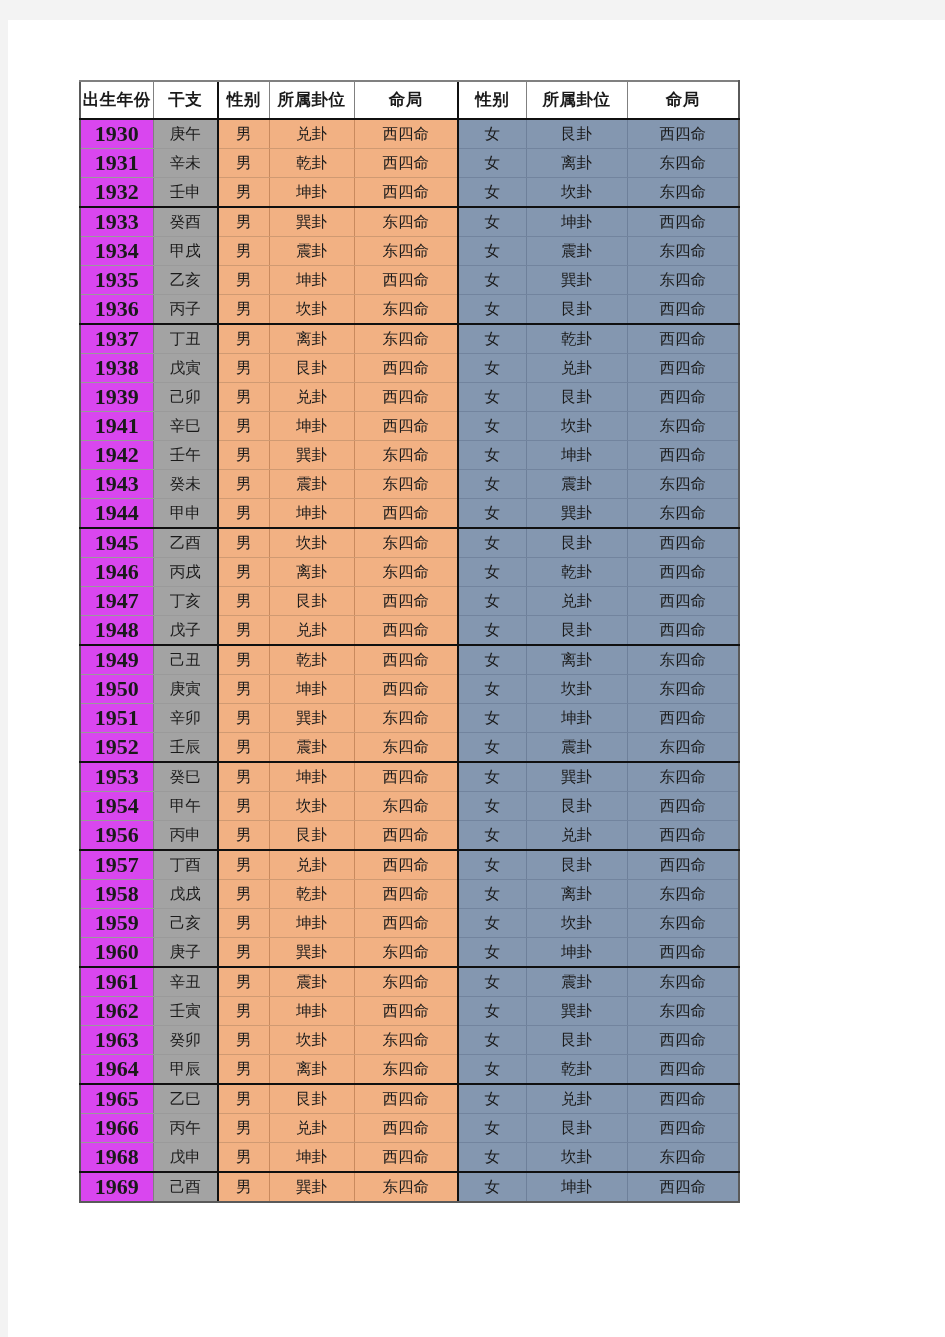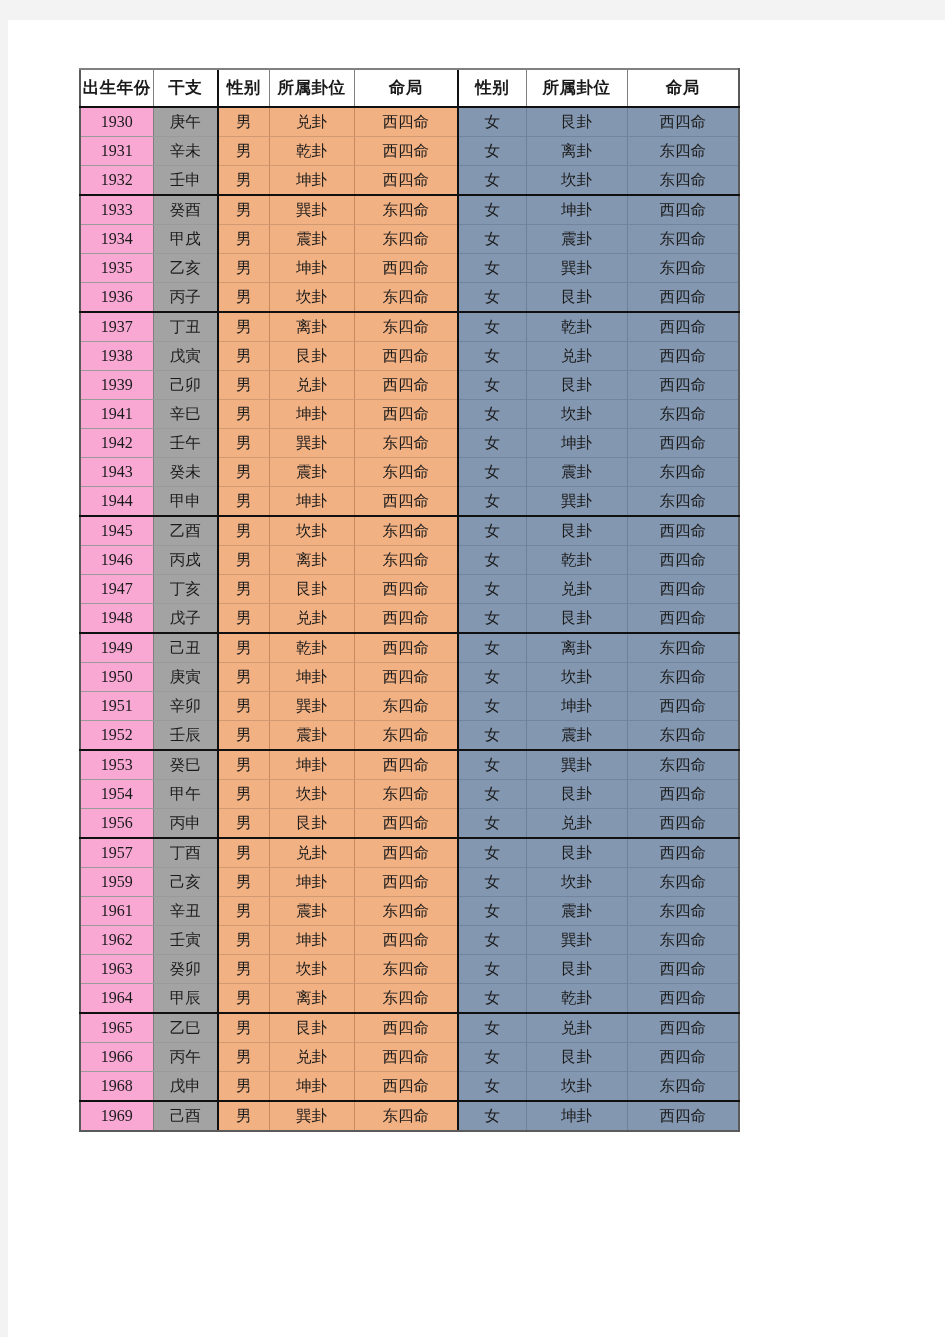--- a/index.html
+++ b/index.html
@@ -19,21 +19,21 @@
     left: 8px;
     top: 20px;
     width: 937px;
     height: 1317px;
     background: #ffffff;
     overflow: hidden;
   }
   #table-wrap {
     position: absolute;
     left: 71px;
-    top: 48px;
+    top: 60px;
   }
   table.gua-table {
     border-collapse: collapse;
     table-layout: fixed;
     font-family: "DejaVu Sans", "Liberation Sans", sans-serif;
   }
   table.gua-table col.c-year   { width: 73px;  }
   table.gua-table col.c-gz     { width: 65px;  }
   table.gua-table col.c-sexm   { width: 51px;  }
   table.gua-table col.c-guam   { width: 85px;  }
@@ -79,21 +79,21 @@
     border-bottom: 1px solid #9a9a9a;
   }
   tbody td.edge-l { border-left: 2px solid #5a5a5a; }
   tbody td.edge-r { border-right: 2px solid #5a5a5a; }
   tbody td.sep-major { border-left: 2px solid #101010; }
 
   tbody tr.band-end td { border-bottom: 2px solid #101010; }
   tbody tr.last-row td { border-bottom: 2px solid #5a5a5a; }
 
   td.cell-plain  { background: #a3a3a3; }
-  td.cell-year   { background: #f9a8d4; font-family: "Liberation Serif", "DejaVu Serif", serif; font-size: 16px; }
+  td.cell-year   { background: #d946ef; font-family: "Liberation Serif", "DejaVu Serif", serif; font-size: 22px; font-weight: bold; }
   td.cell-male   { background: #f2b183; }
   td.cell-female { background: #8497b0; }
 
   tbody td.cell-male   { border-left-color: #c98a5e; border-right-color: #c98a5e; border-bottom-color: #d09a72; }
   tbody td.cell-female { border-left-color: #6e809a; border-right-color: #6e809a; border-bottom-color: #72849e; }
   tbody td.cell-male.sep-major   { border-left: 2px solid #101010; }
   tbody td.cell-female.sep-major { border-left: 2px solid #101010; }
   tbody td.cell-female.edge-r { border-right: 2px solid #5a5a5a; }
   tbody tr.band-end td.cell-male   { border-bottom: 2px solid #101010; }
   tbody tr.band-end td.cell-female { border-bottom: 2px solid #101010; }
@@ -383,28 +383,48 @@
             <td class="cell-year edge-l">1957</td>
             <td class="cell-plain">丁酉</td>
             <td class="cell-male sep-major">男</td>
             <td class="cell-male">兑卦</td>
             <td class="cell-male">西四命</td>
             <td class="cell-female sep-major">女</td>
             <td class="cell-female">艮卦</td>
             <td class="cell-female edge-r">西四命</td>
           </tr>
           <tr>
+            <td class="cell-year edge-l">1958</td>
+            <td class="cell-plain">戊戌</td>
+            <td class="cell-male sep-major">男</td>
+            <td class="cell-male">乾卦</td>
+            <td class="cell-male">西四命</td>
+            <td class="cell-female sep-major">女</td>
+            <td class="cell-female">离卦</td>
+            <td class="cell-female edge-r">东四命</td>
+          </tr>
+          <tr>
             <td class="cell-year edge-l">1959</td>
             <td class="cell-plain">己亥</td>
             <td class="cell-male sep-major">男</td>
             <td class="cell-male">坤卦</td>
             <td class="cell-male">西四命</td>
             <td class="cell-female sep-major">女</td>
             <td class="cell-female">坎卦</td>
             <td class="cell-female edge-r">东四命</td>
+          </tr>
+          <tr class="band-end">
+            <td class="cell-year edge-l">1960</td>
+            <td class="cell-plain">庚子</td>
+            <td class="cell-male sep-major">男</td>
+            <td class="cell-male">巽卦</td>
+            <td class="cell-male">东四命</td>
+            <td class="cell-female sep-major">女</td>
+            <td class="cell-female">坤卦</td>
+            <td class="cell-female edge-r">西四命</td>
           </tr>
           <tr>
             <td class="cell-year edge-l">1961</td>
             <td class="cell-plain">辛丑</td>
             <td class="cell-male sep-major">男</td>
             <td class="cell-male">震卦</td>
             <td class="cell-male">东四命</td>
             <td class="cell-female sep-major">女</td>
             <td class="cell-female">震卦</td>
             <td class="cell-female edge-r">东四命</td>

